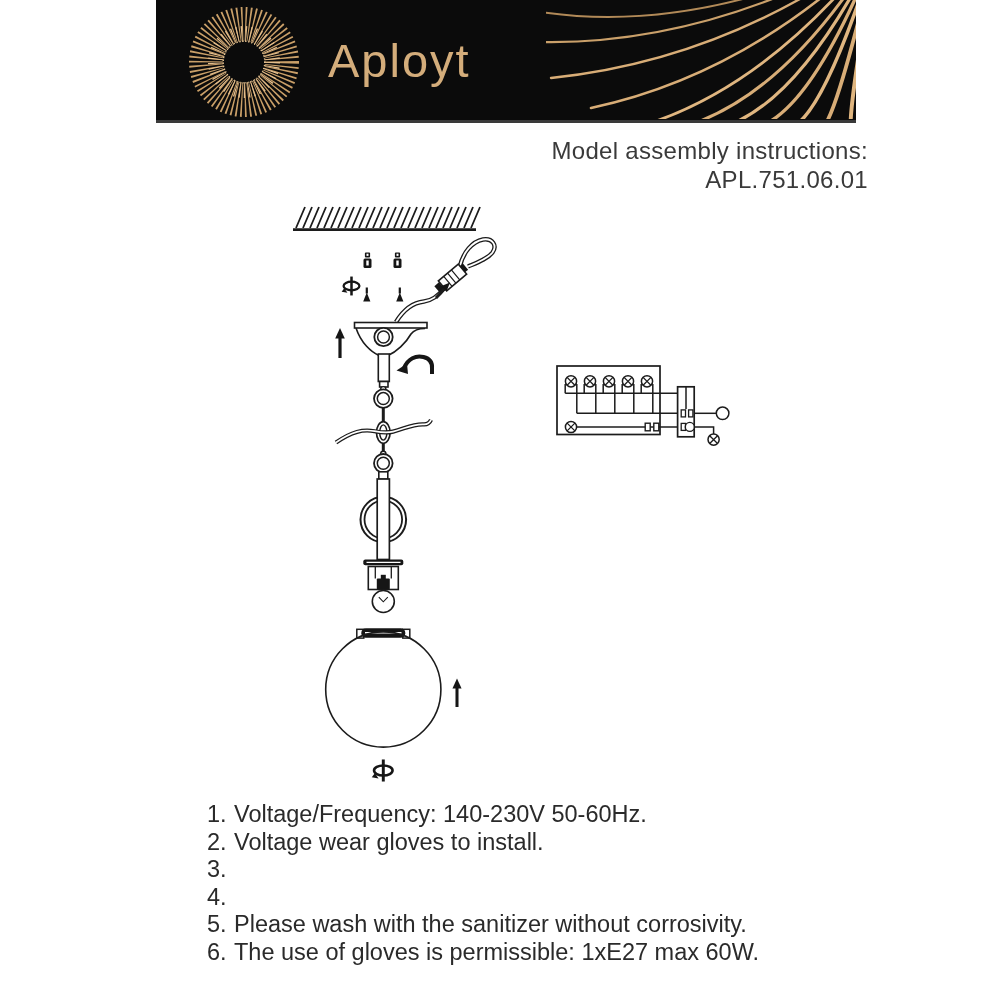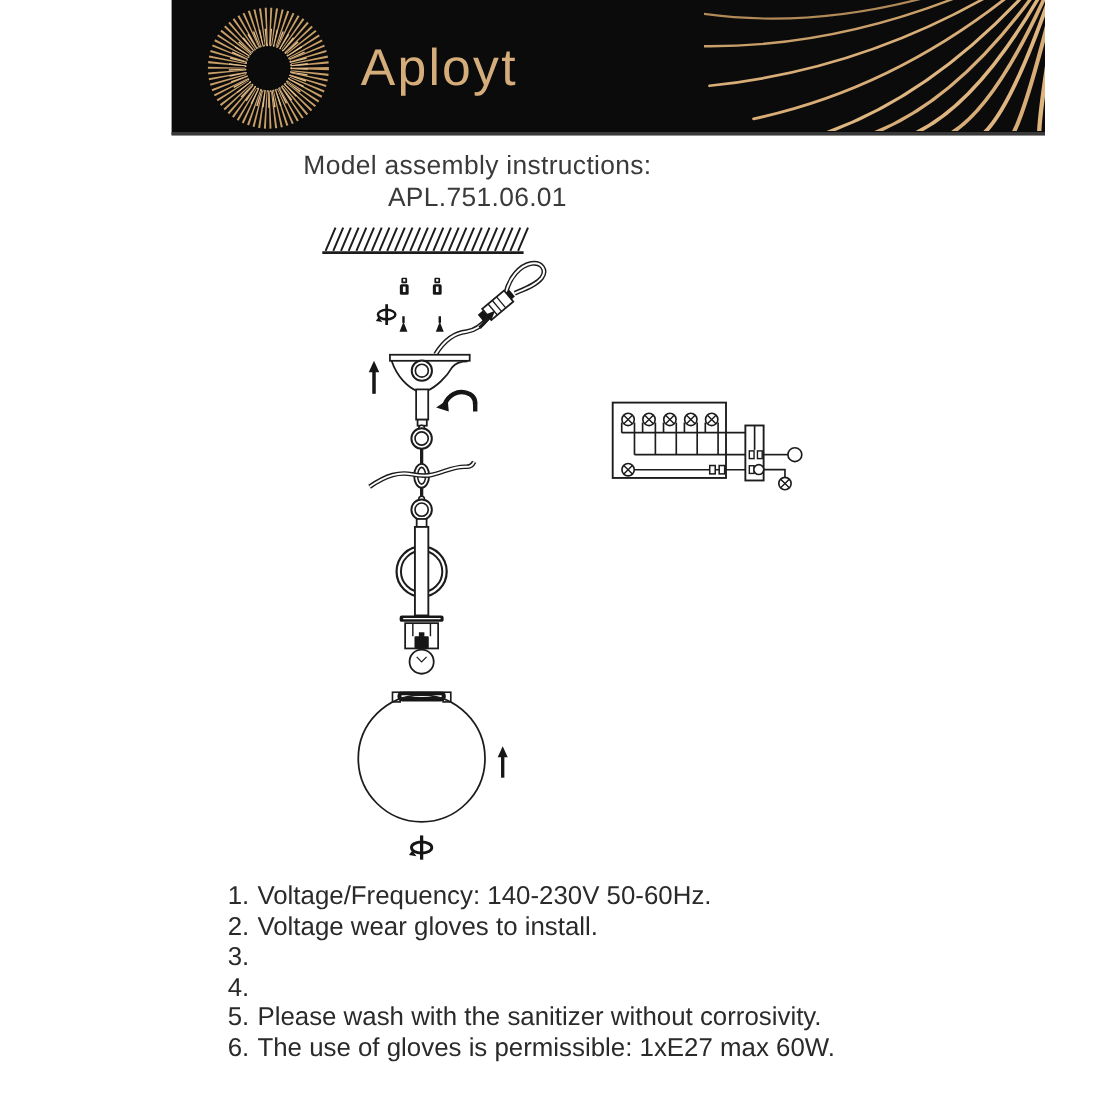--- a/index.html
+++ b/index.html
@@ -1,28 +1,28 @@
 <!DOCTYPE html>
 <html><head>
 <meta charset="utf-8">
 <style>
   html,body { margin:0; padding:0; background:#ffffff; }
   body { width:1000px; height:1000px; font-family:"Liberation Sans",sans-serif; }
   .page { position:relative; width:1000px; height:1000px; background:#ffffff; overflow:hidden; }
 
   
-  .banner { position:absolute; left:156px; top:0; width:794px; height:120px;
+  .banner { position:absolute; left:156px; top:0; width:700px; height:120px;
             background:#0b0b0b; border-bottom:3px solid #3a3a3a; overflow:hidden; }
   .logo-svg { position:absolute; left:26px; top:0px; }
   .brand { position:absolute; left:172px; top:33px; font-size:47px; font-weight:400;
            color:#d4ad7b; letter-spacing:2px; }
   .rays-svg { position:absolute; right:0; top:0; }
 
   
-  .title { position:absolute; left:0; top:136px; width:868px; text-align:center;
+  .title { position:absolute; left:0; top:136px; width:868px; text-align:right;
            font-size:24px; line-height:29px; color:#3a3a3a; letter-spacing:0.3px; }
 
   
   .diagram-svg { position:absolute; left:0; top:0; width:1000px; height:1000px; }
 
   
   .instructions { position:absolute; left:207px; top:801px; font-size:23.5px;
                   color:#2a2a2a; }
   .inst-row { display:flex; line-height:27.6px; }
   .inst-num { width:27px; flex:0 0 27px; }

